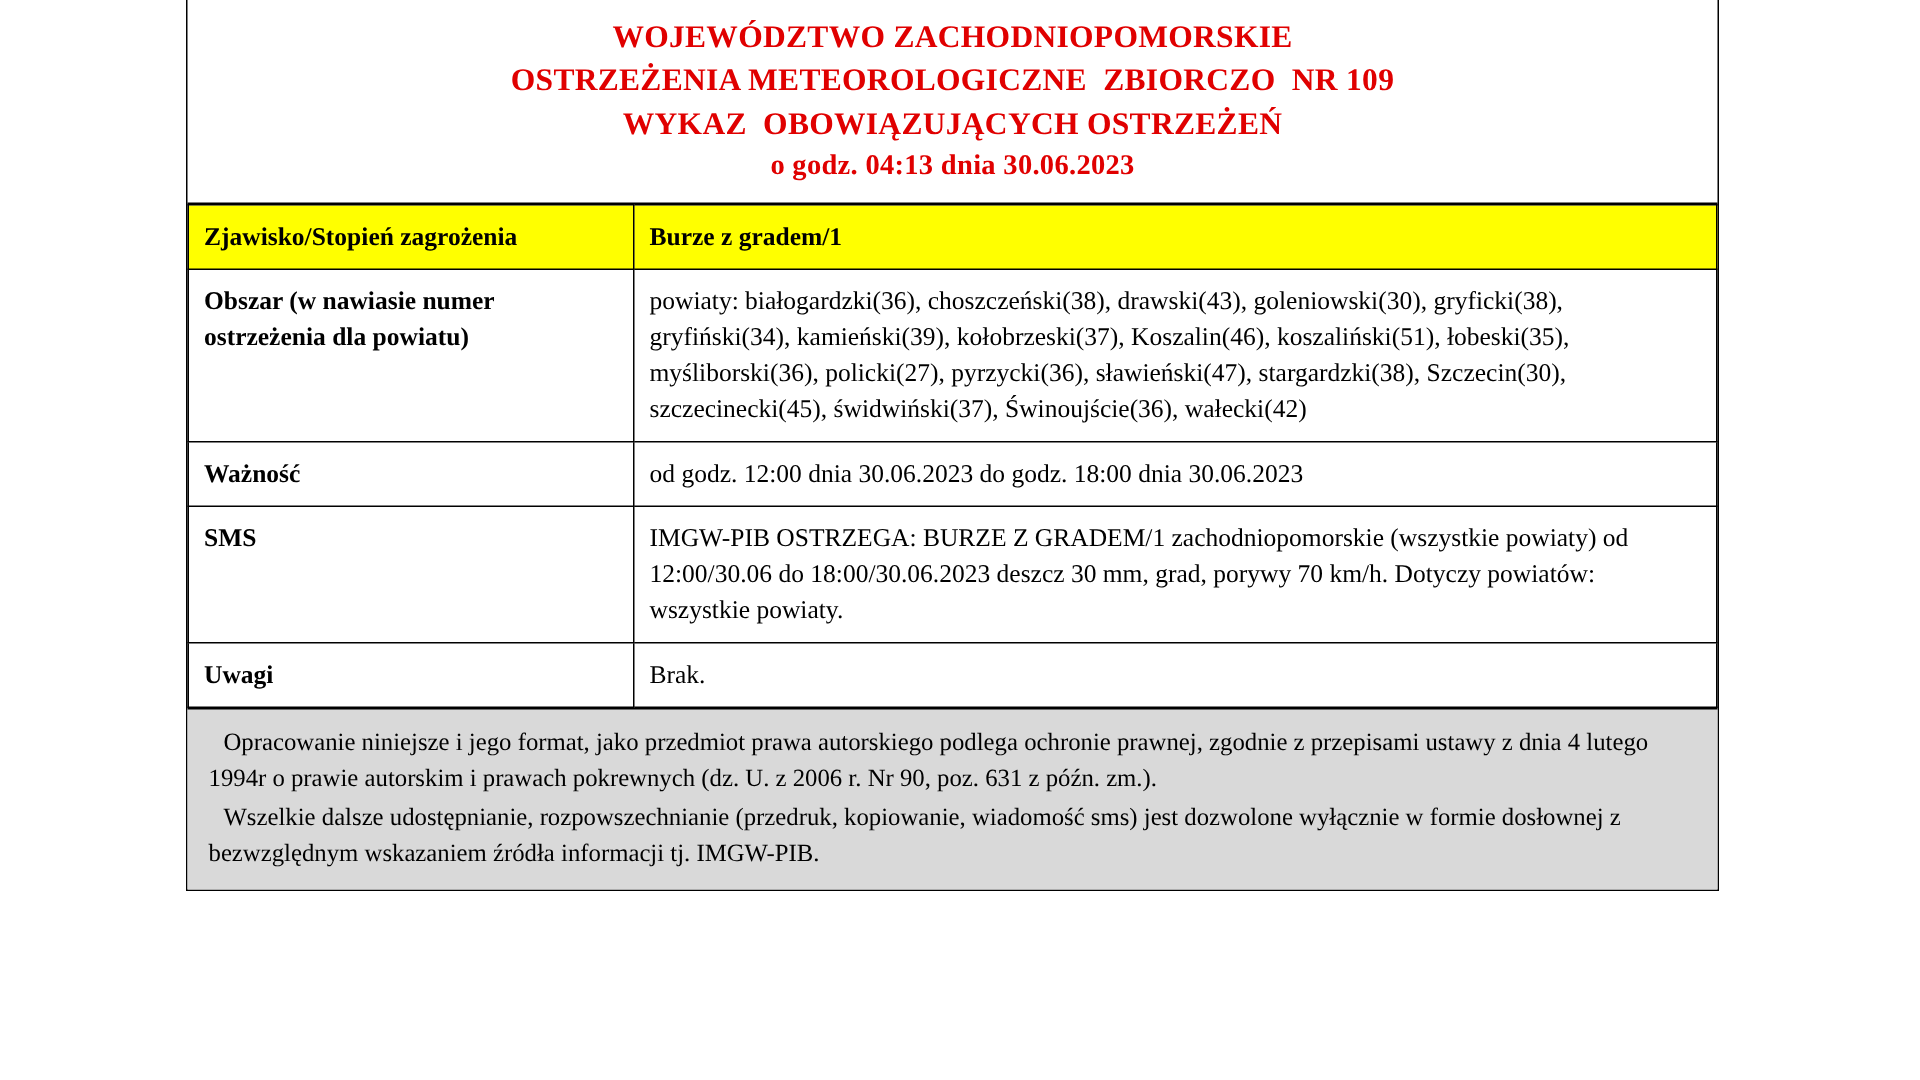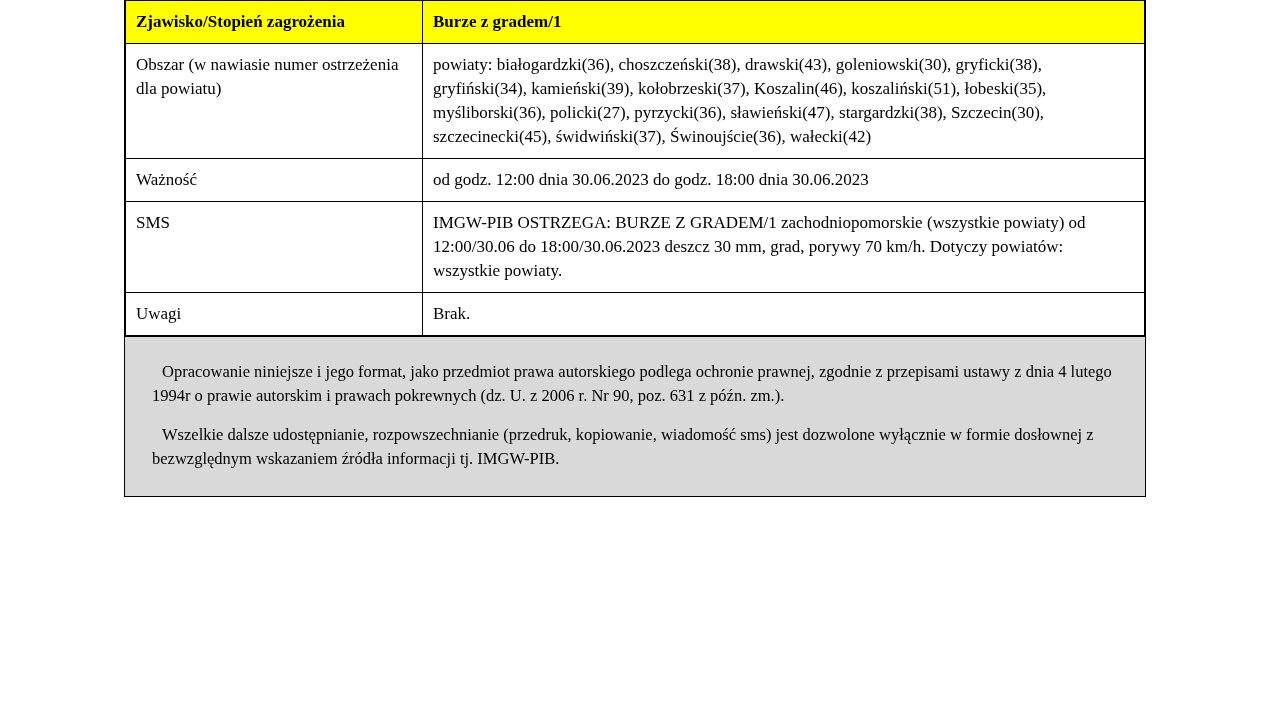--- a/index.html
+++ b/index.html
@@ -51,21 +51,21 @@
   }
   table.main td {
     border: 1px solid #000000;
     vertical-align: top;
     padding: 9px 10px 9px 10px;
     font-size: 17px;
     line-height: 24px;
   }
   td.lbl {
     width: 276px;
-    font-weight: normal;
+    font-weight: bold;
   }
   tr.hazard td {
     background: #ffff00;
   }
   tr.hazard td.lbl {
     font-weight: bold;
   }
   tr.hazard td.val {
     font-weight: bold;
   }
@@ -73,30 +73,36 @@
     font-weight: normal;
   }
   .footer {
     background: #d9d9d9;
     border-top: 1px solid #000000;
     padding: 8px 12px 10px 12px;
     font-size: 16.5px;
     line-height: 24px;
   }
   .footer p {
-    margin: 15px;
+    margin: 2px;
     text-indent: 10px;
   }
 </style>
 </head>
 <body>
 
 <div id="page">
   <div class="doc">
 
+    <div class="header">
+      <div class="line">WOJEWÓDZTWO ZACHODNIOPOMORSKIE</div>
+      <div class="line">OSTRZEŻENIA METEOROLOGICZNE  ZBIORCZO  NR 109</div>
+      <div class="line">WYKAZ  OBOWIĄZUJĄCYCH OSTRZEŻEŃ</div>
+      <div class="line small">o godz. 04:13 dnia 30.06.2023</div>
+    </div>
 
     <table class="main">
       <tbody>
         <tr class="hazard">
           <td class="lbl">Zjawisko/Stopień zagrożenia</td>
           <td class="val">Burze z gradem/1</td>
         </tr>
         <tr>
           <td class="lbl">Obszar (w nawiasie numer ostrzeżenia dla powiatu)</td>
           <td class="val">powiaty: białogardzki(36), choszczeński(38), drawski(43), goleniowski(30), gryficki(38), gryfiński(34), kamieński(39), kołobrzeski(37), Koszalin(46), koszaliński(51), łobeski(35), myśliborski(36),  policki(27), pyrzycki(36), sławieński(47), stargardzki(38), Szczecin(30), szczecinecki(45), świdwiński(37),  Świnoujście(36),   wałecki(42)</td>

